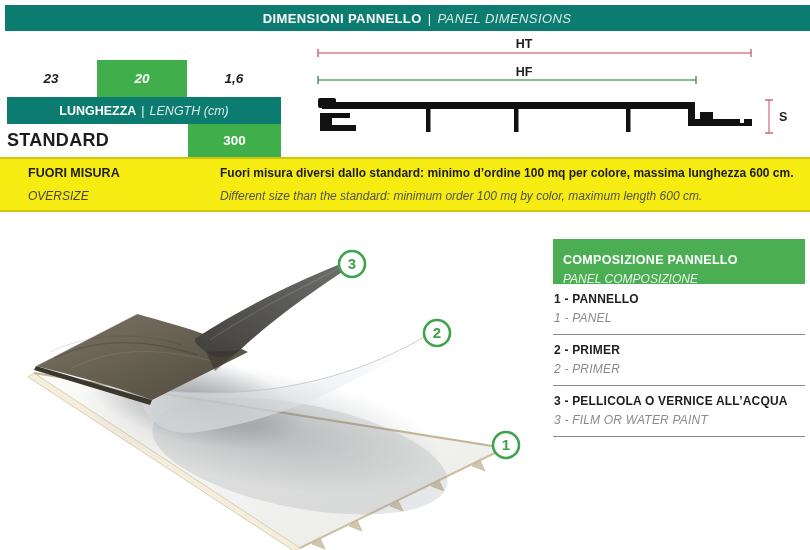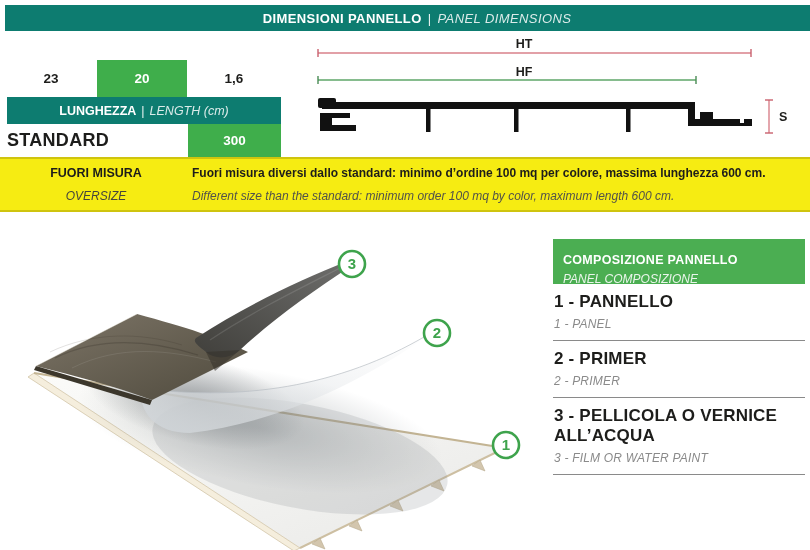--- a/index.html
+++ b/index.html
@@ -12,21 +12,21 @@
     color:#fff;font-size:13px;letter-spacing:.4px;padding-left:12px;}
   .header-bar .t-bold{font-weight:bold;}
   .header-bar .t-sep{margin:0 6px;opacity:.9;}
   .header-bar .t-italic{font-style:italic;opacity:.85;}
 
   
   .dims-head{position:absolute;left:5px;top:38px;width:276px;height:22px;display:flex;}
   .dims-head .cell{text-align:center;font-size:12.5px;line-height:22px;}
   .dims-head .cell b{font-weight:bold;}
   .dims-head .cell i{font-style:italic;color:#555;font-weight:normal;margin-left:2px;}
-  .dims-vals{position:absolute;left:5px;top:60px;width:276px;height:37px;display:flex;}
+  .dims-vals{position:absolute;left:5px;top:60px;width:276px;height:37px;display:flex;font-style:italic;}
   .dims-vals .cell{text-align:center;font-size:13.5px;font-weight:bold;line-height:37px;}
   .c1{width:92px;} .c2{width:90px;} .c3{width:94px;}
   .cell.hl{background:#3fae4b;color:#fff;}
 
   
   .length-bar{position:absolute;left:7px;top:97px;width:274px;height:27px;
     background:#0d7c70;display:flex;align-items:center;justify-content:center;
     color:#fff;font-size:12.5px;}
   .length-bar .t-bold{font-weight:bold;}
   .length-bar .t-sep{margin:0 5px;opacity:.9;}
@@ -34,39 +34,39 @@
   .standard-row{position:absolute;left:7px;top:124px;width:274px;height:33px;display:flex;}
   .standard-row .std-label{width:181px;text-align:left;line-height:33px;
     font-weight:bold;font-size:18px;letter-spacing:.3px;}
   .standard-row .std-value{width:93px;background:#3fae4b;color:#fff;text-align:center;
     line-height:33px;font-weight:bold;font-size:13.5px;}
 
   
   .oversize-bar{position:absolute;left:0;top:157px;width:810px;height:55px;
     background:#f6ec12;border-top:2px solid #cfc40e;border-bottom:2px solid #cfc40e;
     box-sizing:border-box;display:flex;align-items:center;}
-  .ov-left{width:192px;text-align:center;line-height:1.85;}
+  .ov-left{width:192px;line-height:1.85;padding-left:28px;}
   .ov-left .l1{font-weight:bold;font-size:12.5px;}
   .ov-left .l2{font-style:italic;font-size:12px;color:#45453c;}
   .ov-right{flex:1;line-height:1.85;padding-right:6px;}
   .ov-right .l1{font-weight:bold;font-size:12px;}
   .ov-right .l2{font-style:italic;font-size:12px;color:#52524a;}
 
   
   .profile-svg{position:absolute;left:300px;top:34px;}
   .illu-svg{position:absolute;left:0;top:228px;}
 
   
   .comp-header{position:absolute;left:553px;top:239px;width:252px;height:45px;
     box-sizing:border-box;background:#4bae52;color:#fff;padding:12px 0 0 10px;line-height:1.5;}
   .comp-header .l1{font-weight:bold;font-size:12.5px;letter-spacing:.3px;}
   .comp-header .l2{font-style:italic;font-size:12px;opacity:.88;}
   .comp-list{position:absolute;left:553px;top:284px;width:252px;}
   .comp-item{padding:8px 0 9px 1px;border-bottom:1.6px solid #8a8a8a;}
-  .comp-item .it{font-weight:bold;font-size:17px;color:#1d1d1b;margin-bottom:5px;letter-spacing:.2px;}
+  .comp-item .it{font-weight:bold;font-size:12px;color:#1d1d1b;margin-bottom:5px;letter-spacing:.2px;}
   .comp-item .en{font-style:italic;font-size:12px;color:#8a8a8a;letter-spacing:.2px;}
 </style>
 </head>
 <body>
 
 <div id="page">
 
   <div class="header-bar">
     <span class="t-bold">DIMENSIONI PANNELLO</span>
     <span class="t-sep">|</span>

